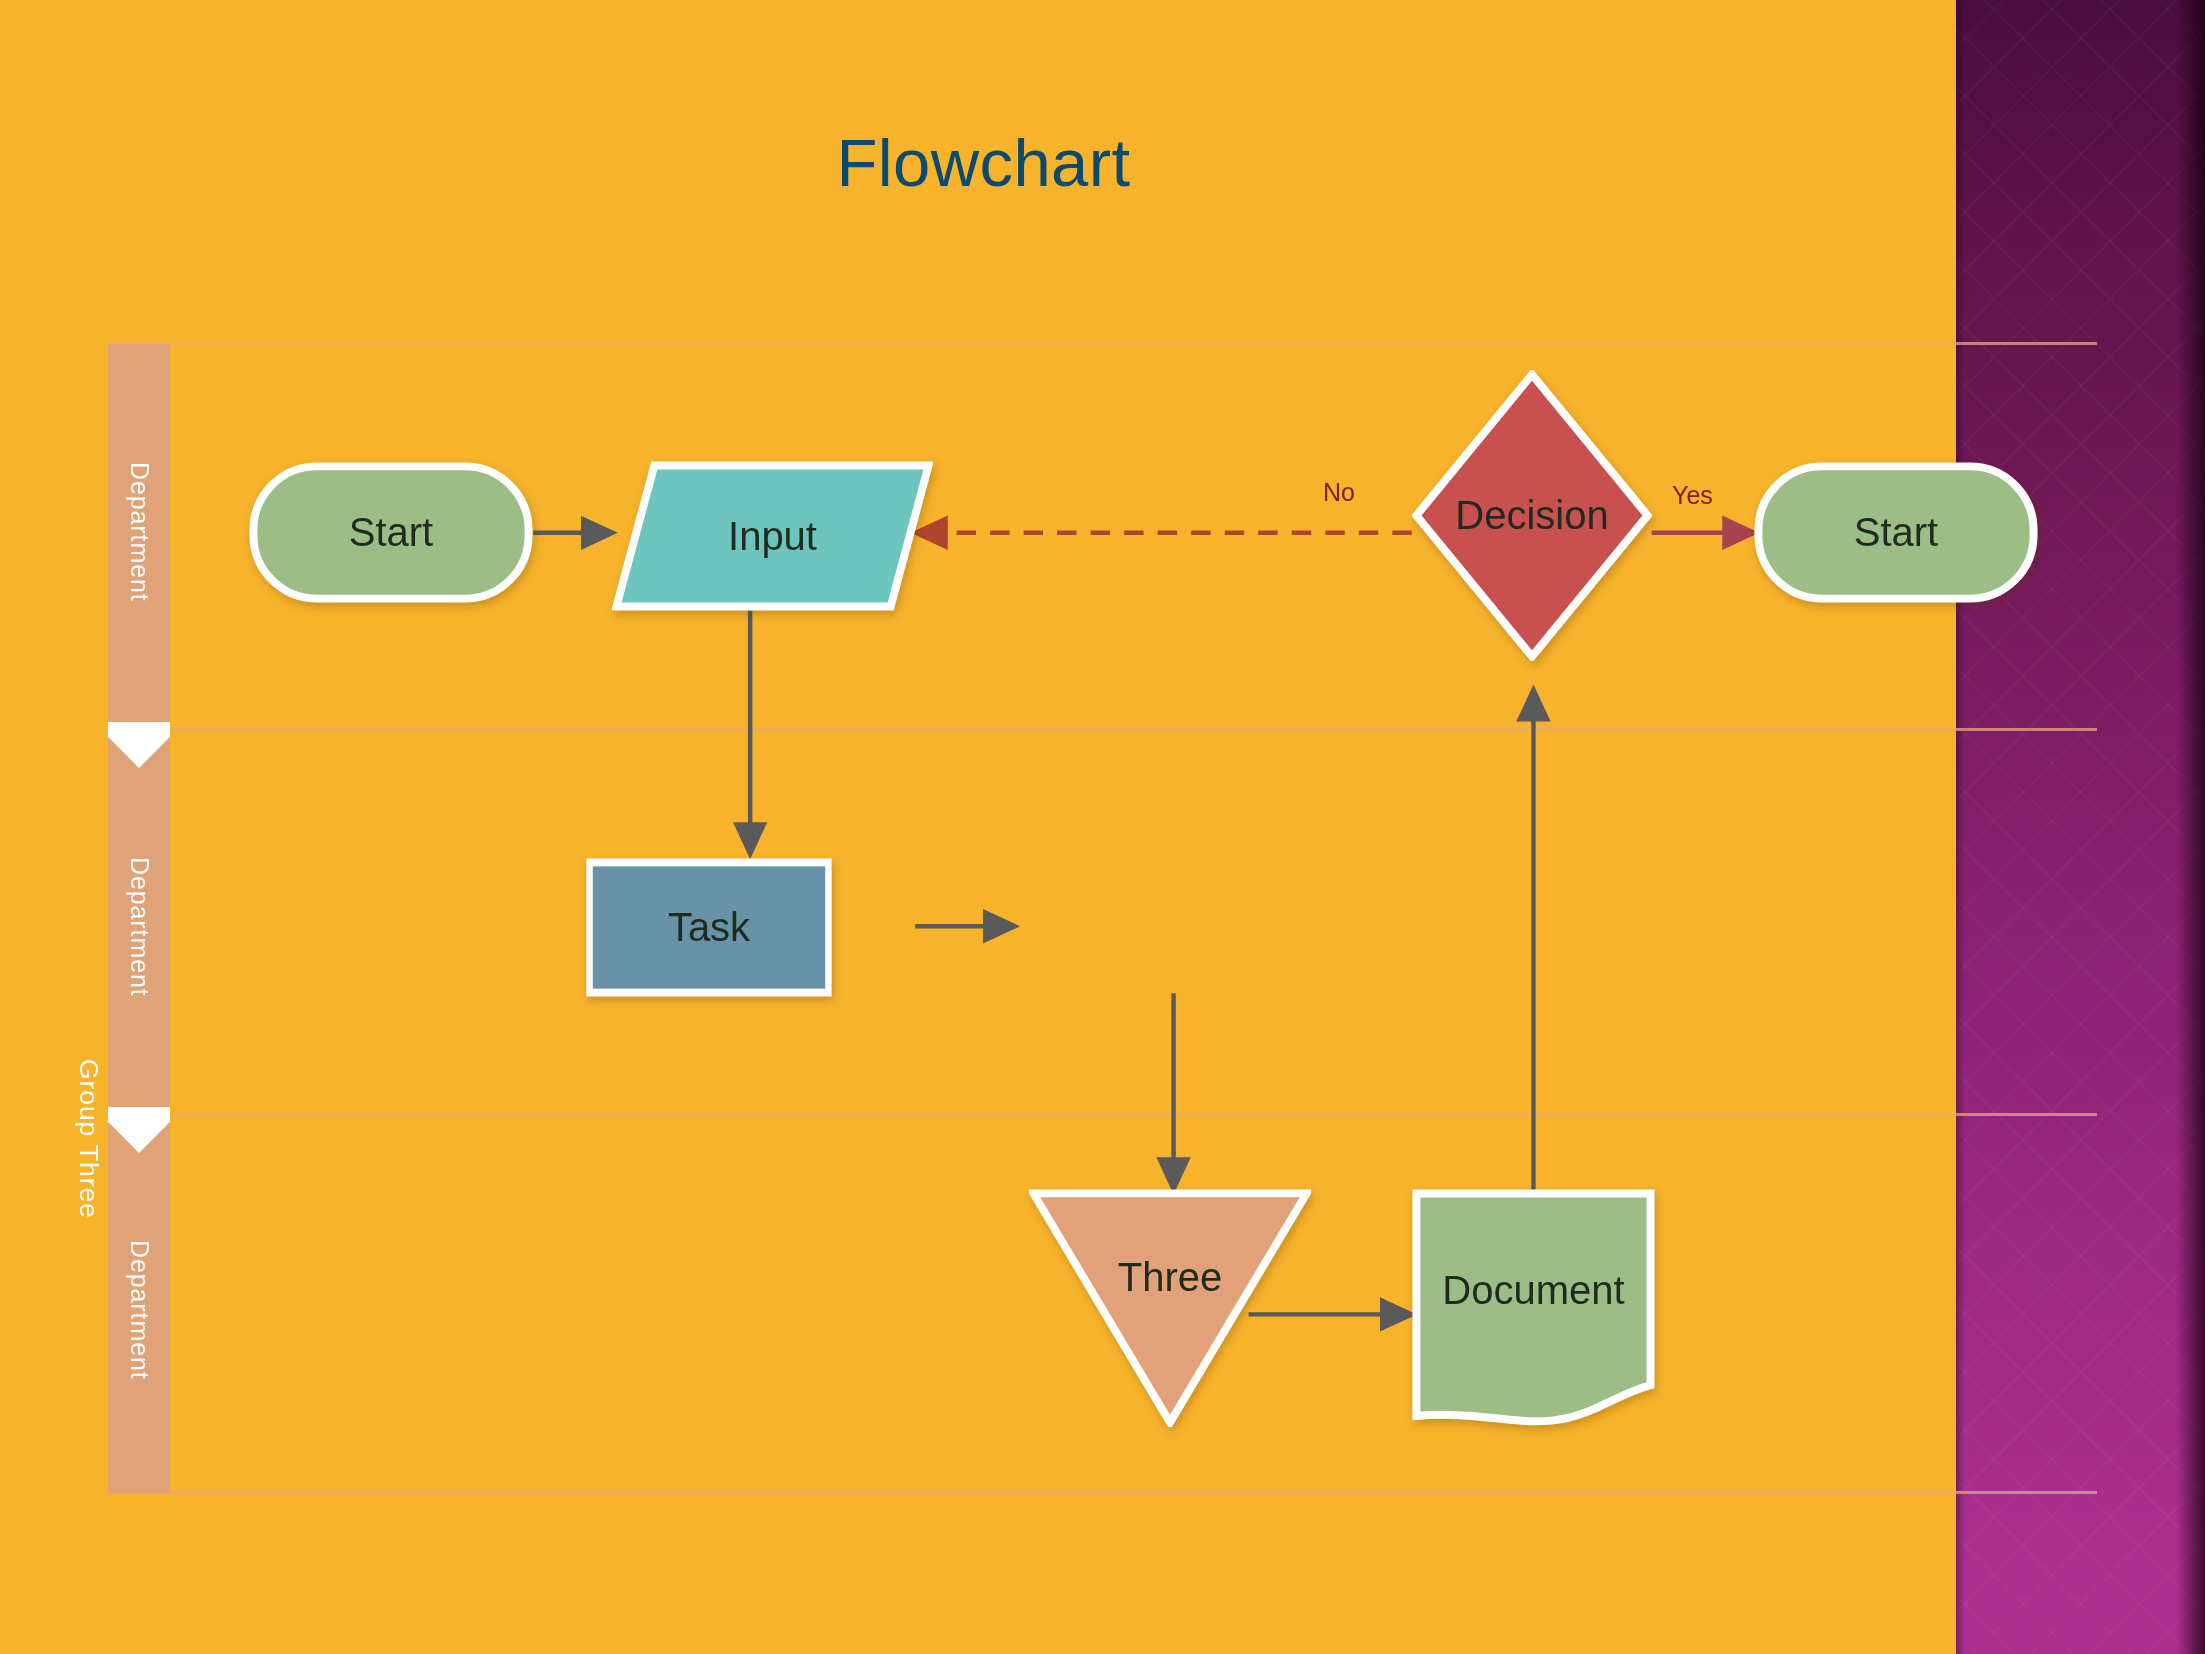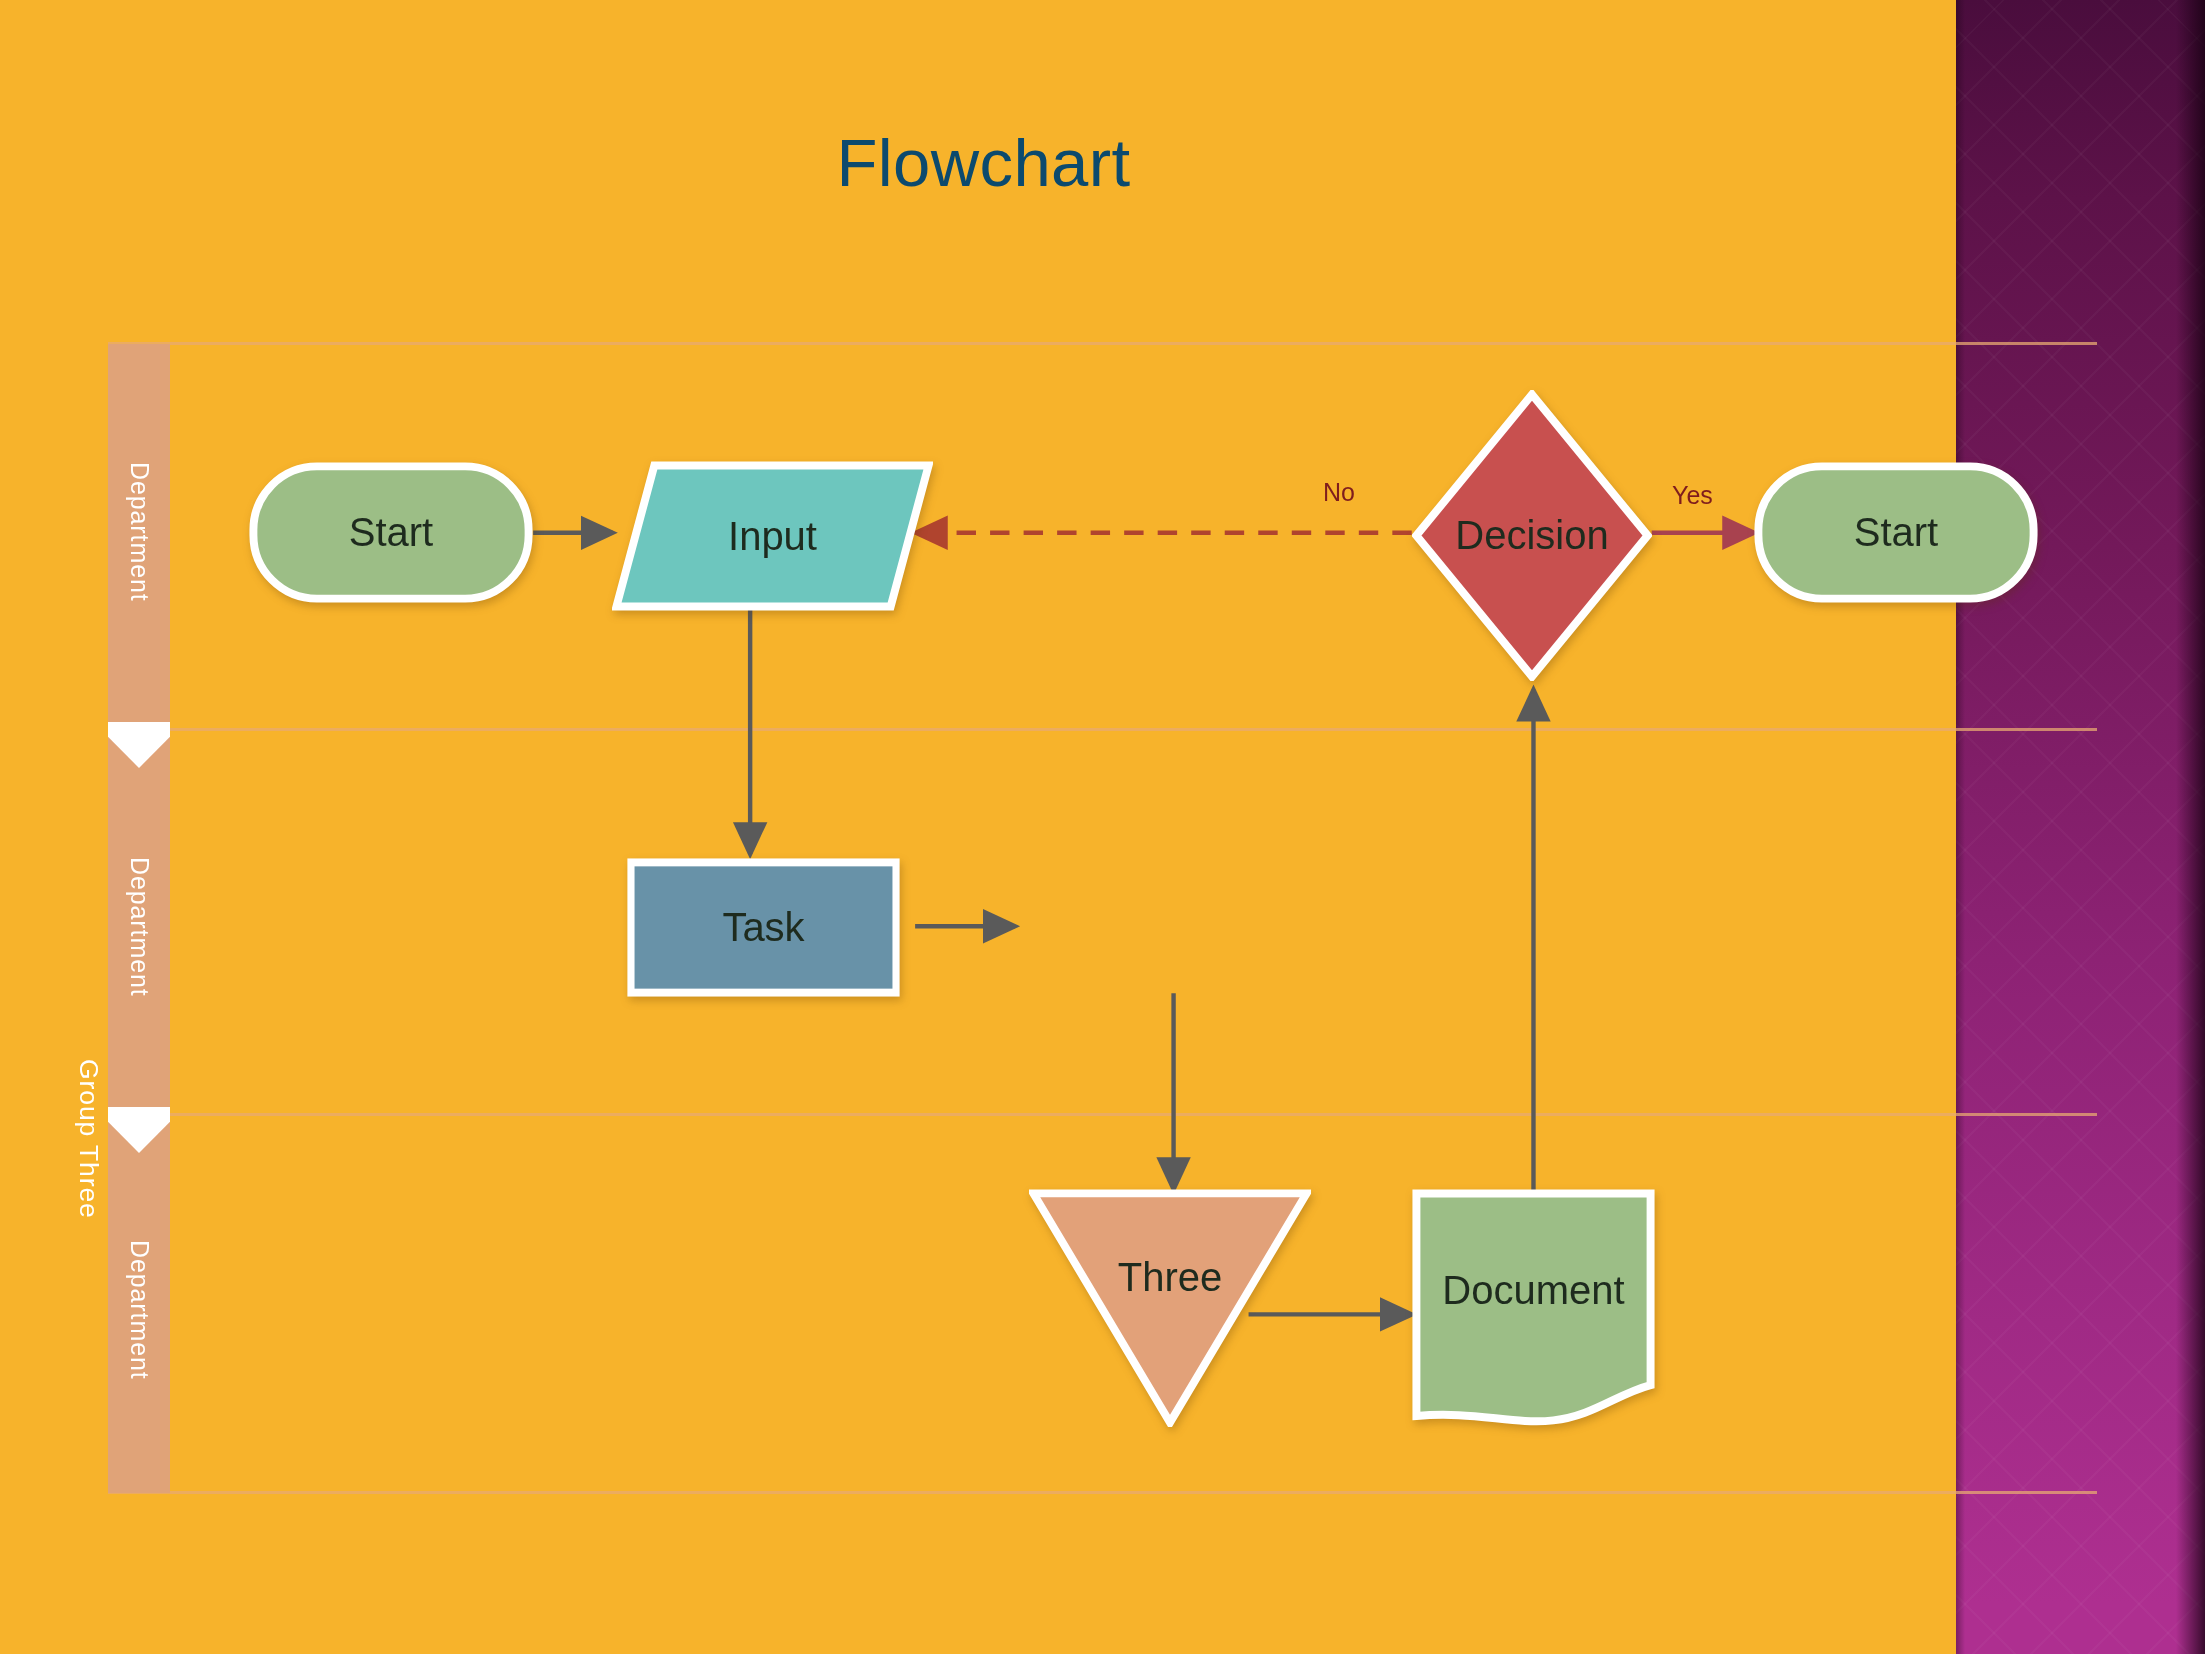--- a/index.html
+++ b/index.html
@@ -234,39 +234,39 @@
 
   <div class="node" style="left:612px;top:461px;width:321px;height:150px;">
     <div class="shp">
       <svg viewBox="0 0 364 170" preserveAspectRatio="none">
         <polygon points="48,5 359,5 316,165 5,165" fill="#6DC6BE" stroke="#FFFFFF" stroke-width="9"></polygon>
       </svg>
     </div>
     <div class="lbl">Input</div>
   </div>
 
-  <div class="node" style="left:1412px;top:390px;width:240px;height:291px;">
+  <div class="node" style="left:1412px;top:370px;width:240px;height:291px;">
     <div class="shp">
       <svg viewBox="0 0 272 330" preserveAspectRatio="none">
         <polygon points="136,5 267,165 136,325 5,165" fill="#C8504F" stroke="#FFFFFF" stroke-width="9"></polygon>
       </svg>
     </div>
     <div class="lbl">Decision</div>
   </div>
 
   <div class="node" style="left:1754px;top:462px;width:284px;height:141px;">
     <div class="shp">
       <svg viewBox="0 0 322 160" preserveAspectRatio="none">
         <rect x="5" y="5" width="312" height="150" rx="72" ry="72" fill="#9CBE86" stroke="#FFFFFF" stroke-width="9"></rect>
       </svg>
     </div>
     <div class="lbl">Start</div>
   </div>
 
-  <div class="node" style="left:627px;top:858px;width:273px;height:139px;border-radius:9px;">
+  <div class="node" style="left:586px;top:858px;width:246px;height:139px;border-radius:9px;">
     <div class="shp">
       <svg viewBox="0 0 344 158" preserveAspectRatio="none">
         <rect x="5" y="5" width="334" height="148" fill="#6892A8" stroke="#FFFFFF" stroke-width="9"></rect>
       </svg>
     </div>
     <div class="lbl">Task</div>
   </div>
 
 
   <div class="node" style="left:1029px;top:1189px;width:282px;height:238px;">

